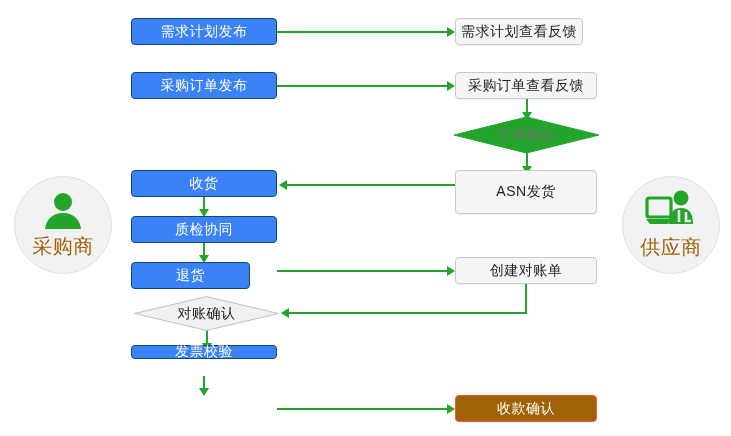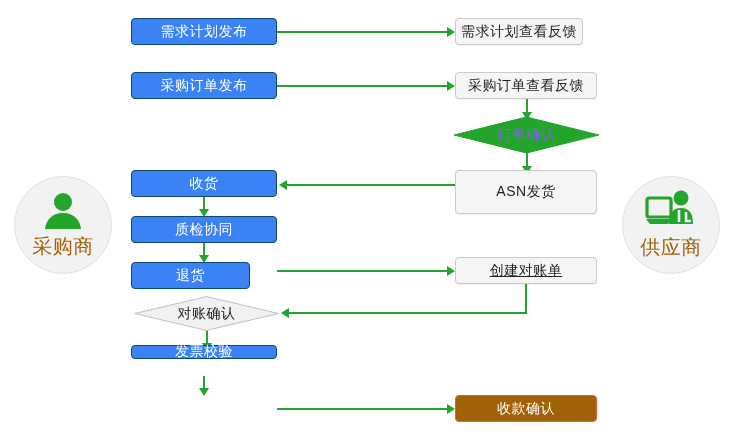--- a/index.html
+++ b/index.html
@@ -62,21 +62,21 @@
     top: 0;
     width: 100%;
     height: 100%;
     display: flex;
     align-items: center;
     justify-content: center;
     font-size: 14px;
     letter-spacing: 0.5px;
     white-space: nowrap;
   }
-  .diamond-wrap.green .diamond-label { color: #8b5cf6; }
+  .diamond-wrap.green .diamond-label { color: #737373; }
   .diamond-wrap.plain .diamond-label { color: #222222; }
 
   
   .edge {
     position: absolute;
     background: #22A52A;
   }
   .edge.h { height: 2px; }
   .edge.v { width: 2px; }
 
@@ -206,21 +206,21 @@
   </div>
 
   <div class="node plain" style="left:455px; top:170px; width:142px; height:44px;">ASN发货</div>
 
   <div class="node green" style="left:131px; top:170px; width:146px; height:27px;">收货</div>
 
   <div class="node green" style="left:131px; top:216px; width:146px; height:27px;">质检协同</div>
 
   <div class="node green" style="left:131px; top:262px; width:119px; height:27px;">退货</div>
 
-  <div class="node plain" style="left:455px; top:257px; width:142px; height:27px;text-decoration:underline;">创建对账单</div>
+  <div class="node plain" style="left:455px; top:257px; width:142px; height:27px;">创建对账单</div>
 
   <div class="diamond-wrap plain" style="left:134px; top:296px; width:145px; height:35px;">
     <svg width="145" height="35" viewBox="0 0 145 35" aria-hidden="true">
       <polygon points="72.5,0.6 144.4,17.5 72.5,34.4 0.6,17.5" fill="#f1f1f1" stroke="#bfbfbf" stroke-width="1"></polygon>
     </svg>
     <div class="diamond-label">对账确认</div>
   </div>
 
   <div class="node green" style="left:131px; top:345px; width:146px; height:14px;">发票校验</div>
 

